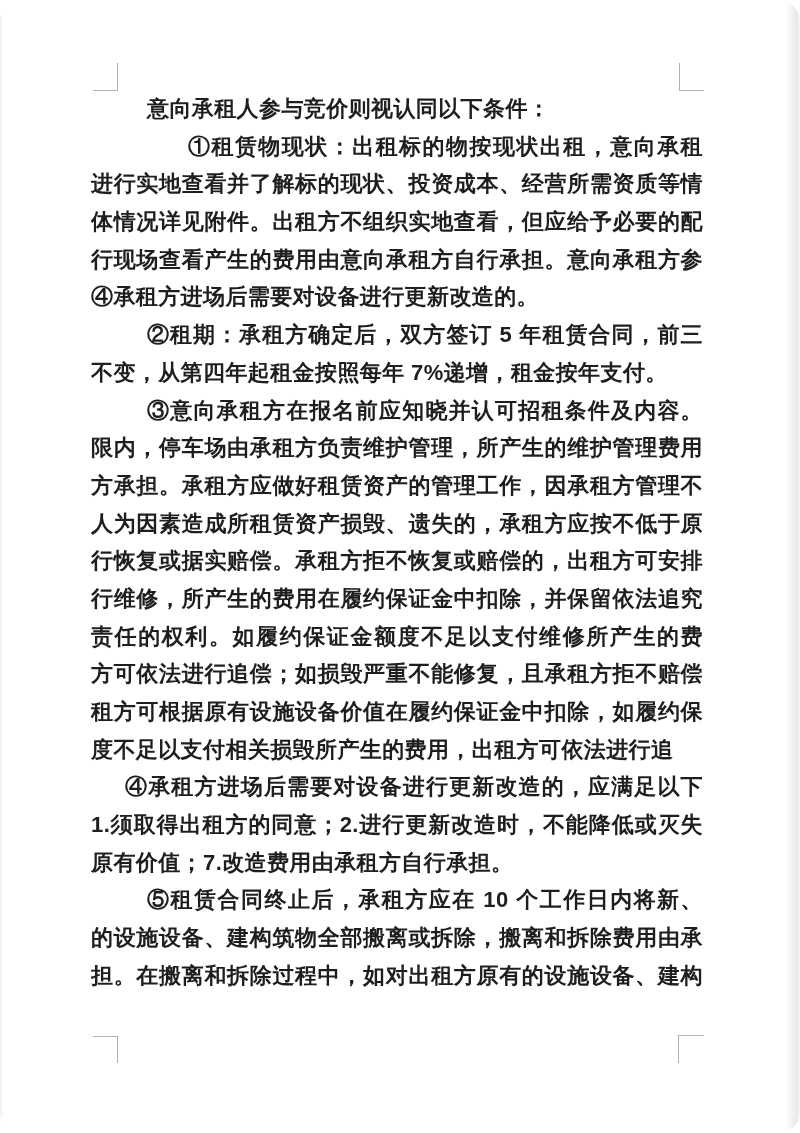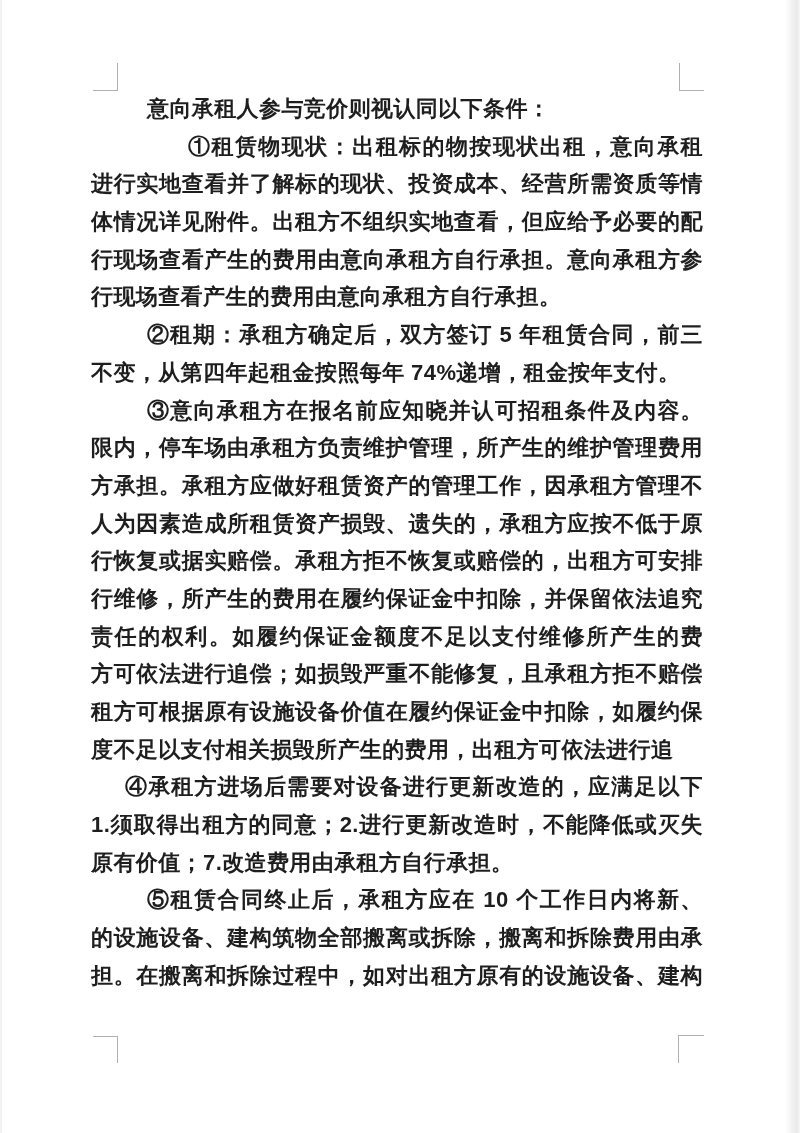--- a/index.html
+++ b/index.html
@@ -7,20 +7,21 @@
     padding: 0;
     background: #ffffff;
   }
   .page {
     position: relative;
     width: 800px;
     height: 1133px;
     background: #ffffff;
     overflow: hidden;
     font-family: "Liberation Sans", sans-serif;
+    border-radius: 21px;
   }
   
   .edge-right {
     position: absolute;
     top: 0; right: 0;
     width: 15px; height: 100%;
     background: linear-gradient(to right, rgba(0,0,0,0) 0%, rgba(0,0,0,0.085) 80%, rgba(0,0,0,0.03) 100%);
     pointer-events: none;
   }
   .edge-left {
@@ -74,23 +75,23 @@
   <div class="crop tr"></div>
   <div class="crop bl"></div>
   <div class="crop br"></div>
 
   <div class="text-block">
       <div class="line indent-para">意向承租人参与竞价则视认同以下条件：</div>
       <div class="line indent-deep just">①租赁物现状：出租标的物按现状出租，意向承租方应自行</div>
       <div class="line indent-none just">进行实地查看并了解标的现状、投资成本、经营所需资质等情况，具</div>
       <div class="line indent-none just">体情况详见附件。出租方不组织实地查看，但应给予必要的配合，进</div>
       <div class="line indent-none just">行现场查看产生的费用由意向承租方自行承担。意向承租方参与报名，</div>
-      <div class="line indent-none">行现场查看产生的费用由意向承租方自行承担。</div>
+      <div class="line indent-none">④承租方进场后需要对设备进行更新改造的。</div>
       <div class="line indent-para just">②租期：承租方确定后，双方签订 5 年租赁合同，前三年的租金</div>
-      <div class="line indent-none">不变，从第四年起租金按照每年 74%递增，租金按年支付。</div>
+      <div class="line indent-none">不变，从第四年起租金按照每年 7%递增，租金按年支付。</div>
       <div class="line indent-para just">③意向承租方在报名前应知晓并认可招租条件及内容。在租赁期</div>
       <div class="line indent-none just">限内，停车场由承租方负责维护管理，所产生的维护管理费用由承租</div>
       <div class="line indent-none just">方承担。承租方应做好租赁资产的管理工作，因承租方管理不善，或</div>
       <div class="line indent-none just">人为因素造成所租赁资产损毁、遗失的，承租方应按不低于原标准进</div>
       <div class="line indent-none just">行恢复或据实赔偿。承租方拒不恢复或赔偿的，出租方可安排人员进</div>
       <div class="line indent-none just">行维修，所产生的费用在履约保证金中扣除，并保留依法追究承租方</div>
       <div class="line indent-none just">责任的权利。如履约保证金额度不足以支付维修所产生的费用，出租</div>
       <div class="line indent-none just">方可依法进行追偿；如损毁严重不能修复，且承租方拒不赔偿的，出</div>
       <div class="line indent-none just">租方可根据原有设施设备价值在履约保证金中扣除，如履约保证金额</div>
       <div class="line indent-none">度不足以支付相关损毁所产生的费用，出租方可依法进行追偿。</div>

